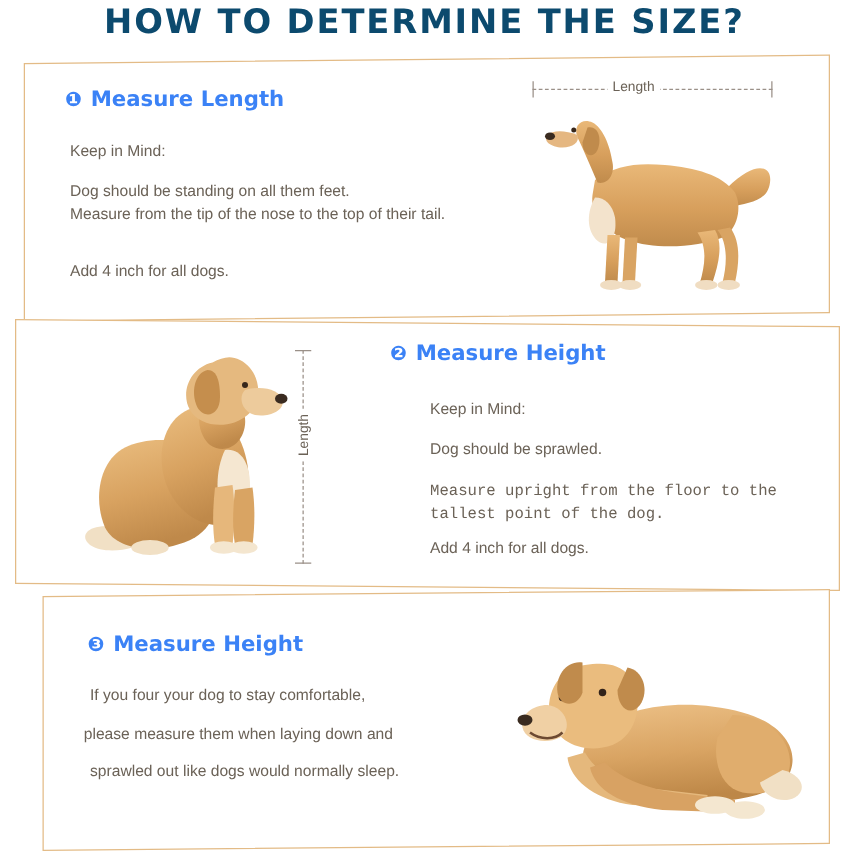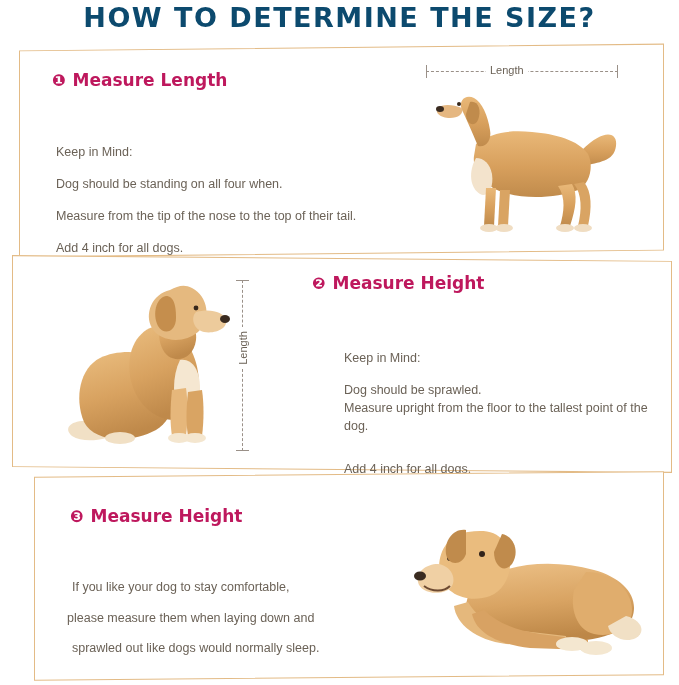--- a/index.html
+++ b/index.html
@@ -54,40 +54,39 @@
     top: 474px;
     left: 34px;
     width: 630px;
     height: 204px;
     transform: skewY(-0.5deg);
   }
 
   
   .step-head {
     position: absolute;
-    color: #be185d;
+    color: #3b82f6;
     font-size: 17px;
     font-weight: bold;
     font-family: "DejaVu Sans", sans-serif;
     white-space: nowrap;
   }
   .step-num {
     display: inline-block;
     font-size: 16px;
     margin-right: 7px;
   }
 
   
   .body-line {
     position: absolute;
     color: #6b6257;
     font-size: 12.5px;
     white-space: nowrap;
     font-family: "Liberation Sans", sans-serif;
-    margin-top: 31px;
   }
   .body-line.wrap {
     white-space: normal;
     line-height: 1.45;
   }
 
   
   .len-guide {
     position: absolute;
     top: 64px;
@@ -173,22 +172,22 @@
 
 <div class="title">HOW TO DETERMINE THE SIZE?</div>
 
 <div class="panel panel-1"></div>
 
 <div class="step-head" style="top:70px; left:52px;">
   <span class="step-num">❶</span><span>Measure Length</span>
 </div>
 
 <div class="body-line" style="top:114px; left:56px;">Keep in Mind:</div>
-<div class="body-line" style="top:146px; left:56px;">Dog should be standing on all four when.</div>
-<div class="body-line" style="top:178px; left:56px;">Measure from the tip of the nose to the top of their tail.</div>
+<div class="body-line" style="top:146px; left:56px;">Dog should be standing on all them feet.</div>
+<div class="body-line" style="top:164px; left:56px;">Measure from the tip of the nose to the top of their tail.</div>
 <div class="body-line" style="top:210px; left:56px;">Add 4 inch for all dogs.</div>
 
 <div class="len-guide">
   <div class="bar"></div>
   <div class="cap-l"></div>
   <div class="cap-r"></div>
   <div class="lbl">Length</div>
 </div>
 
 <div class="dog" style="top:88px; left:432px;">
@@ -232,21 +231,21 @@
 </div>
 
 <div class="panel panel-2"></div>
 
 <div class="step-head" style="top:273px; left:312px;">
   <span class="step-num">❷</span><span>Measure Height</span>
 </div>
 
 <div class="body-line" style="top:320px; left:344px;">Keep in Mind:</div>
 <div class="body-line" style="top:352px; left:344px;">Dog should be sprawled.</div>
-<div class="body-line wrap" style="top:368px; left:344px; width:326px;">Measure upright from the floor to the tallest point of the dog.</div>
+<div class="body-line wrap" style="top:384px; left:344px; width:326px;font-family:Liberation Mono, monospace;">Measure upright from the floor to the tallest point of the dog.</div>
 <div class="body-line" style="top:431px; left:344px;">Add 4 inch for all dogs.</div>
 
 <div class="ht-guide">
   <div class="bar"></div>
   <div class="cap-t"></div>
   <div class="cap-b"></div>
   <div class="lbl">Length</div>
 </div>
 
 <div class="dog" style="top:272px; left:60px;">
@@ -291,21 +290,21 @@
     <ellipse cx="60" cy="166" rx="15" ry="6" fill="#f1e0c5"></ellipse>
   </svg>
 </div>
 
 <div class="panel panel-3"></div>
 
 <div class="step-head" style="top:506px; left:70px;text-align:center;">
   <span class="step-num">❸</span><span>Measure Height</span>
 </div>
 
-<div class="body-line" style="top:549px; left:72px;">If you like your dog to stay comfortable,</div>
+<div class="body-line" style="top:549px; left:72px;">If you four your dog to stay comfortable,</div>
 <div class="body-line" style="top:580px; left:67px;">please measure them when laying down and</div>
 <div class="body-line" style="top:610px; left:72px;">sprawled out like dogs would normally sleep.</div>
 
 <div class="dog" style="top:498px; left:410px;">
   <svg width="235" height="165" viewBox="0 0 235 165">
     <defs>
       <linearGradient id="fur3" x1="0" y1="0" x2="0.2" y2="1">
         <stop offset="0%" stop-color="#ecc086"></stop>
         <stop offset="55%" stop-color="#d9a463"></stop>
         <stop offset="100%" stop-color="#bd8747"></stop>

